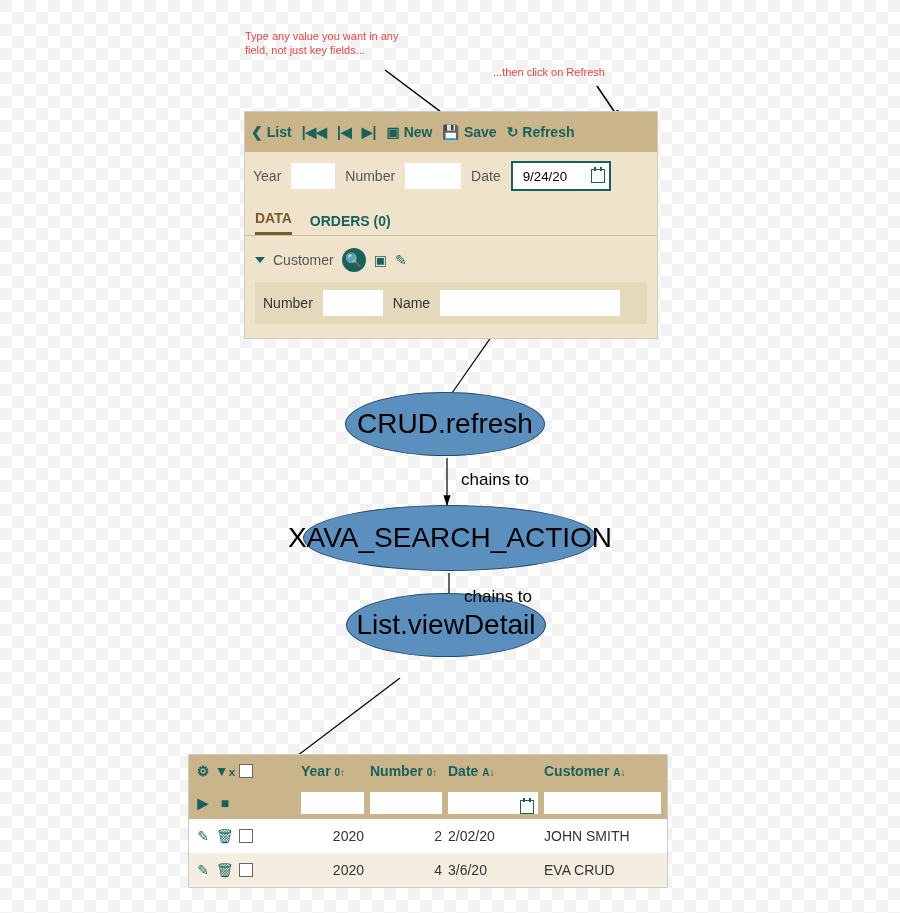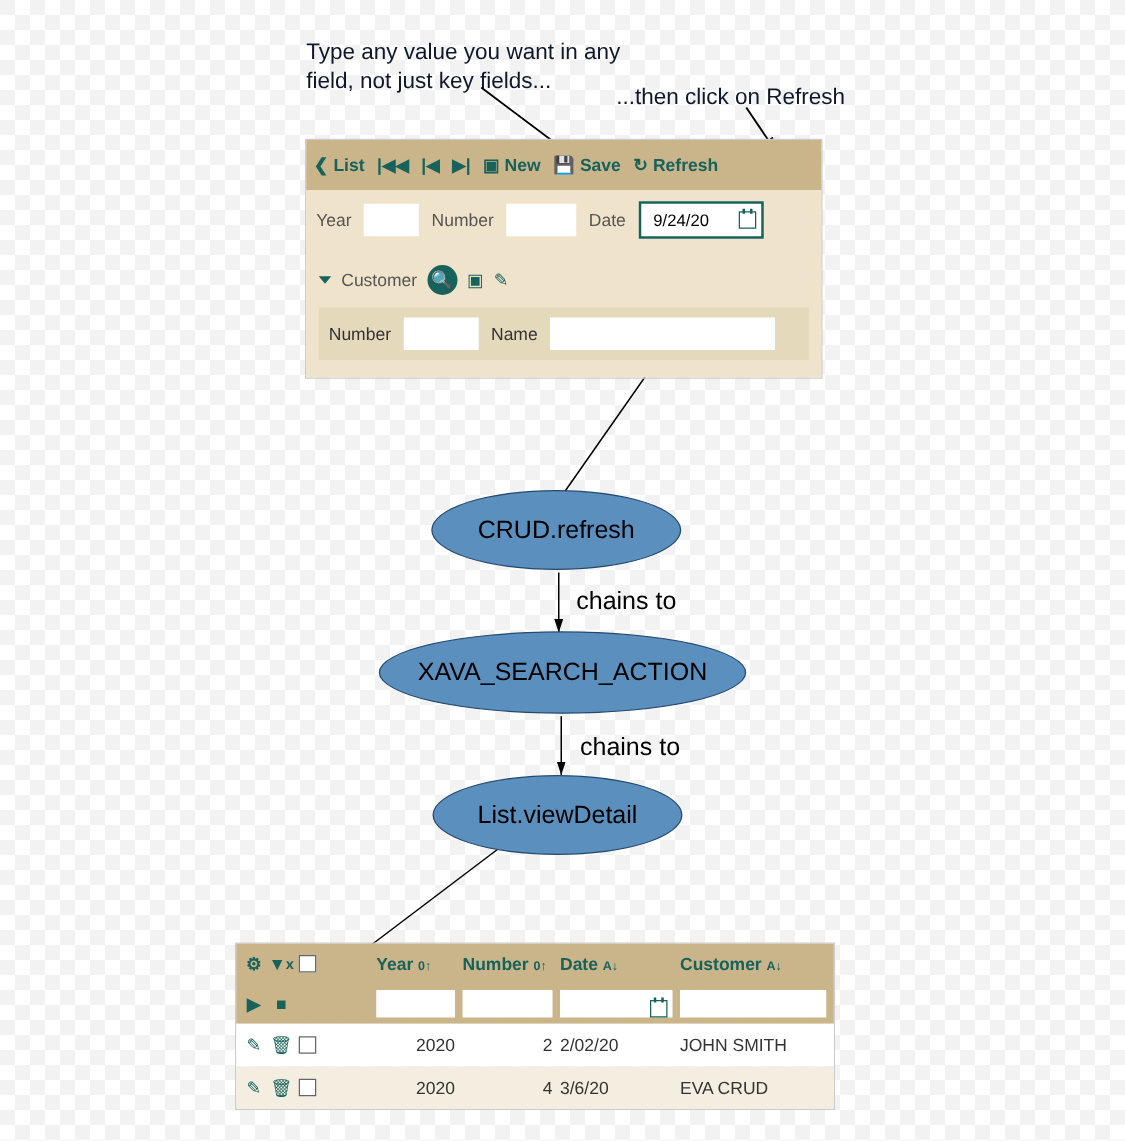--- a/index.html
+++ b/index.html
@@ -12,22 +12,22 @@
     position: relative;
     background:
       repeating-conic-gradient(#fff 0% 25%, #f2f2f2 0% 50%) 0 0 / 24px 24px;
     color: #333;
   }
 
   
 
   .annot {
     position: absolute;
-    font-size: 18px;
-    color: #0f172a;
+    font-size: 11px;
+    color: #ef4444;
     line-height: 1.25;
     white-space: pre;
   }
 
   
   .form-panel {
     position: absolute;
     left: 244px;
     top: 111px;
     width: 414px;
@@ -133,26 +133,26 @@
   .cust-num-in { width:60px; }
   .cust-name-in { width:180px; }
 
   
   .ellipse {
     position:absolute;
     background:#5b8fbe;
     border:1px solid #234a6e;
     border-radius:50%;
     display:flex;align-items:center;justify-content:center;
-    font-size:20px;color:#000;
+    font-size:28px;color:#000;
   }
   .e1 { left:345px; top:392px; width:200px; height:64px; }
   .e2 { left:303px; top:505px; width:294px; height:66px; }
-  .e3 { left:346px; top:620px; width:200px; height:64px; }
-  .chain-lbl { position:absolute; font-size:20px; color:#000; }
+  .e3 { left:346px; top:593px; width:200px; height:64px; }
+  .chain-lbl { position:absolute; font-size:17px; color:#000; }
 
   
   .list-panel {
     position:absolute;
     left:188px; top:754px; width:480px;
     border:1px solid #ccc;
   }
   .list-head {
     background:#cab48a;
     color:#17625b;
@@ -235,20 +235,24 @@
     <input class="year-in" value="" style="">
     <label>Number</label>
     <input class="num-in" disabled="" value="" style="">
     <label>Date</label>
     <span class="date-wrap">
       <input value="9/24/20" style="">
       <span class="date-ico"></span>
     </span>
   </div>
 
+  <div class="tabs">
+    <div class="tab active">DATA</div>
+    <div class="tab">ORDERS (0)</div>
+  </div>
 
   <div class="customer-box">
     <div class="cust-head">
       <span class="chev-down"></span>
       <span>Customer</span>
       <span class="round-btn">
         <span>🔍</span>
       </span>
       <span class="mini-ico">▣</span>
       <span class="mini-ico">✎</span>

